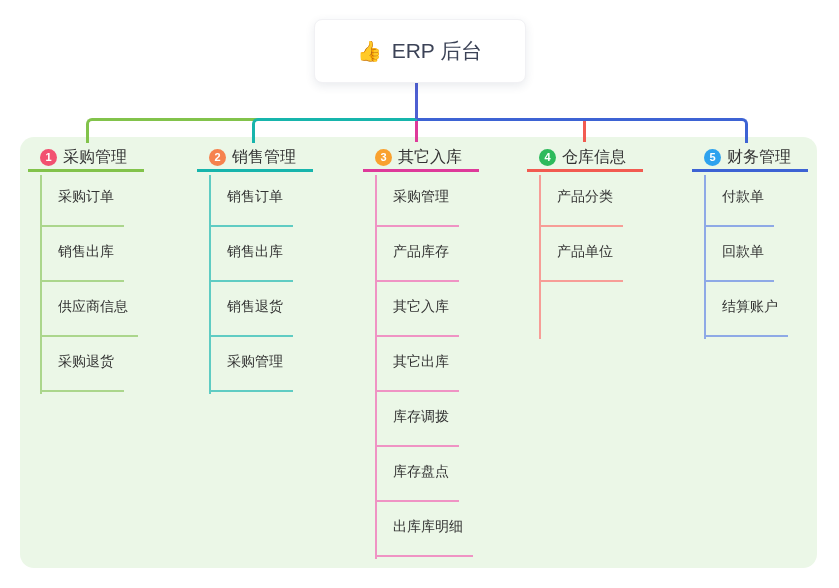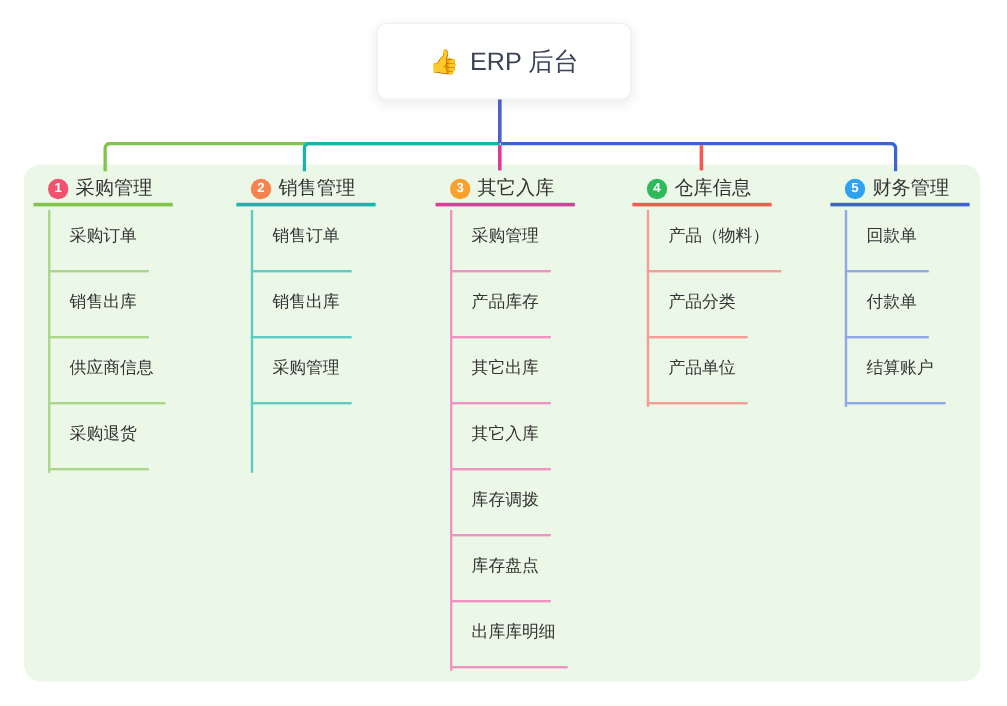--- a/index.html
+++ b/index.html
@@ -86,84 +86,84 @@
     </div>
     <div class="trunk" style="height: 219px;"></div>
     <ul class="kids">
           <li>
             <span class="kid">销售订单</span>
           </li>
           <li>
             <span class="kid">销售出库</span>
           </li>
           <li>
+            <span class="kid">销售退货</span>
+          </li>
+          <li>
             <span class="kid">采购管理</span>
           </li>
         </ul>
   </div>
       <div class="branch" style="left: 363px; --c: #de3a9a; --cl: #ef93c4; --b: #f9a12e;">
     <div class="b-header">
       <span class="badge">3</span>
       <span class="b-title">其它入库</span>
     </div>
     <div class="trunk" style="height: 384px;"></div>
     <ul class="kids">
           <li>
             <span class="kid">采购管理</span>
           </li>
           <li>
             <span class="kid">产品库存</span>
           </li>
           <li>
-            <span class="kid">其它出库</span>
+            <span class="kid">其它入库</span>
           </li>
           <li>
-            <span class="kid">其它入库</span>
+            <span class="kid">其它出库</span>
           </li>
           <li>
             <span class="kid">库存调拨</span>
           </li>
           <li>
             <span class="kid">库存盘点</span>
           </li>
           <li>
             <span class="kid">出库库明细</span>
           </li>
         </ul>
   </div>
       <div class="branch" style="left: 527px; --c: #f25b51; --cl: #f79d97; --b: #2eba5c;">
     <div class="b-header">
       <span class="badge">4</span>
       <span class="b-title">仓库信息</span>
     </div>
     <div class="trunk" style="height: 164px;"></div>
     <ul class="kids">
           <li>
-            <span class="kid">产品（物料）</span>
-          </li>
-          <li>
             <span class="kid">产品分类</span>
           </li>
           <li>
             <span class="kid">产品单位</span>
           </li>
         </ul>
   </div>
       <div class="branch" style="left: 692px; --c: #3d63d4; --cl: #8ea9e6; --b: #2ea2ee;">
     <div class="b-header">
       <span class="badge">5</span>
       <span class="b-title">财务管理</span>
     </div>
     <div class="trunk" style="height: 164px;"></div>
     <ul class="kids">
           <li>
-            <span class="kid">回款单</span>
+            <span class="kid">付款单</span>
           </li>
           <li>
-            <span class="kid">付款单</span>
+            <span class="kid">回款单</span>
           </li>
           <li>
             <span class="kid">结算账户</span>
           </li>
         </ul>
   </div>
     </div>
 </div>
 
 </body></html>

